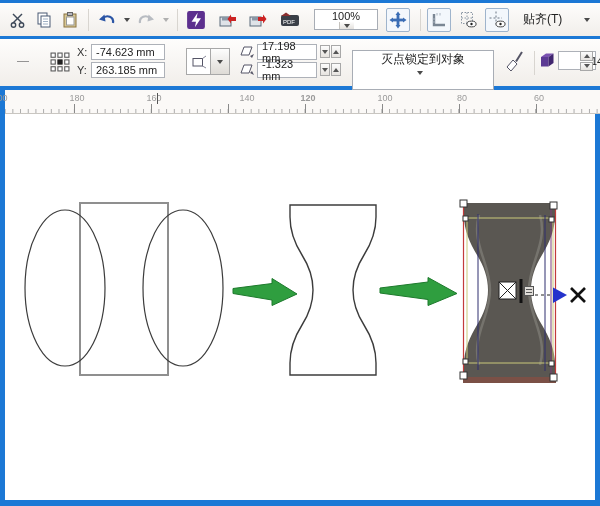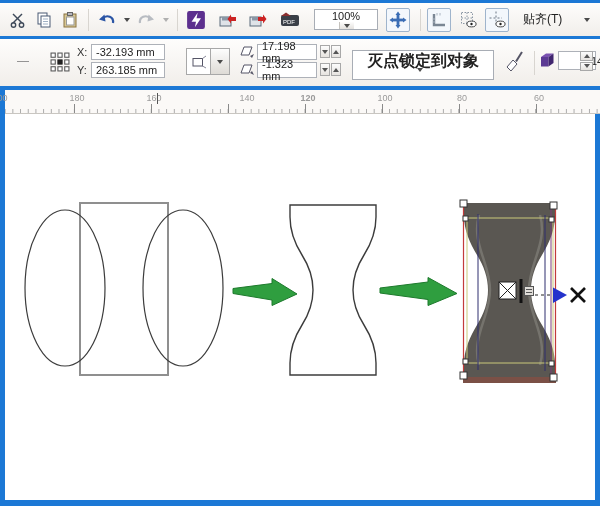--- a/index.html
+++ b/index.html
@@ -224,21 +224,21 @@
           <rect x="1" y="14" width="4" height="4"></rect>
             <rect x="7.5" y="14" width="4" height="4"></rect>
             <rect x="14" y="14" width="4" height="4"></rect>
         </g>
         <rect x="7.5" y="7.5" width="4" height="4" fill="#222" stroke="#222"></rect>
       </svg>
     </div>
 
     <span class="lbl" style="left:77px;top:7px;">X:</span>
     <div class="field" style="left:91px;top:5px;width:74px;">
-      <span>-32.193 mm</span>
+      <span>-74.623 mm</span>
     </div>
     <span class="lbl" style="left:77px;top:25px;">Y:</span>
     <div class="field" style="left:91px;top:23px;width:74px;">
       <span>263.185 mm</span>
     </div>
 
     <div class="pb-btn" style="left:186px;top:9px;width:25px;height:27px;">
       <svg width="16" height="16" viewBox="0 0 16 16">
         <rect x="2" y="4.5" width="9.5" height="7.5" fill="#fff" stroke="#556"></rect>
         <path d="M11.5,4.5 L15,2 M11.5,12 L15,14" stroke="#889" fill="none"></path>
@@ -277,21 +277,21 @@
     </div>
     <div class="spinpair" style="left:320px;top:24px;">
       <span class="spbtn">
           <span class="dnC"></span>
         </span>
       <span class="spbtn">
           <span class="upC"></span>
         </span>
     </div>
 
-    <div class="combo" style="position:absolute;left:352px;top:11px;width:142px;height:30px;font-size:16px;font-weight:bold;">
+    <div class="combo" style="position:absolute;left:352px;top:11px;width:142px;height:40px;font-size:12px;">
       <span class="val">灭点锁定到对象</span>
       <span style="padding-right:6px;"><span class="caret"></span></span>
     </div>
 
     <div class="abs" style="left:503px;top:10px;">
       <svg width="22" height="24" viewBox="0 0 22 24">
         <path d="M4,18 L10,11 L14,15 L8,22 Z" fill="#fff" stroke="#556"></path>
         <line x1="13" y1="12.5" x2="19" y2="3" stroke="#556" stroke-width="2"></line>
       </svg>
     </div>

